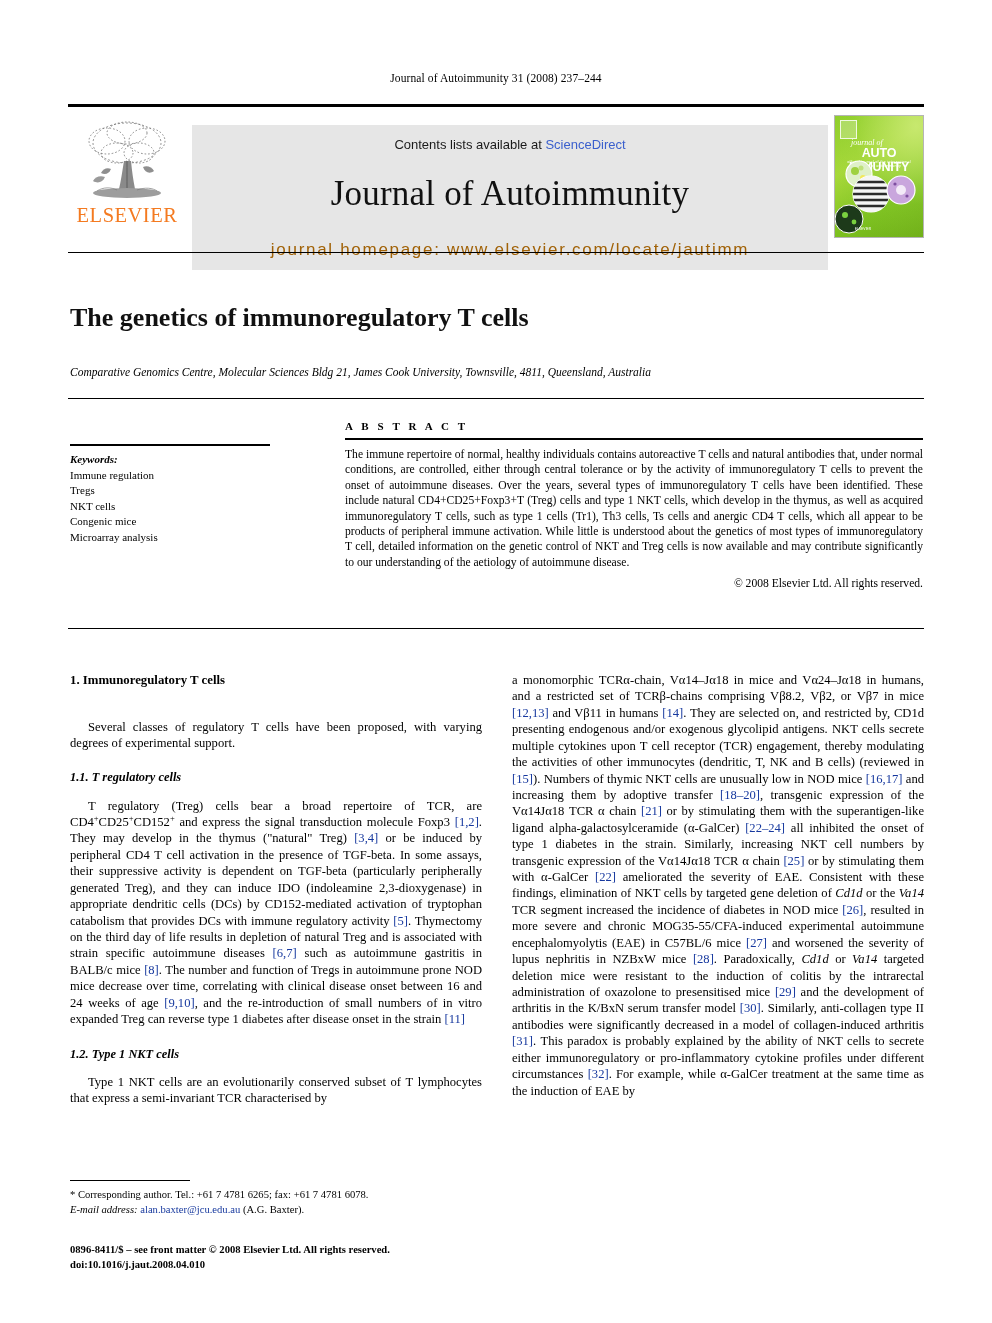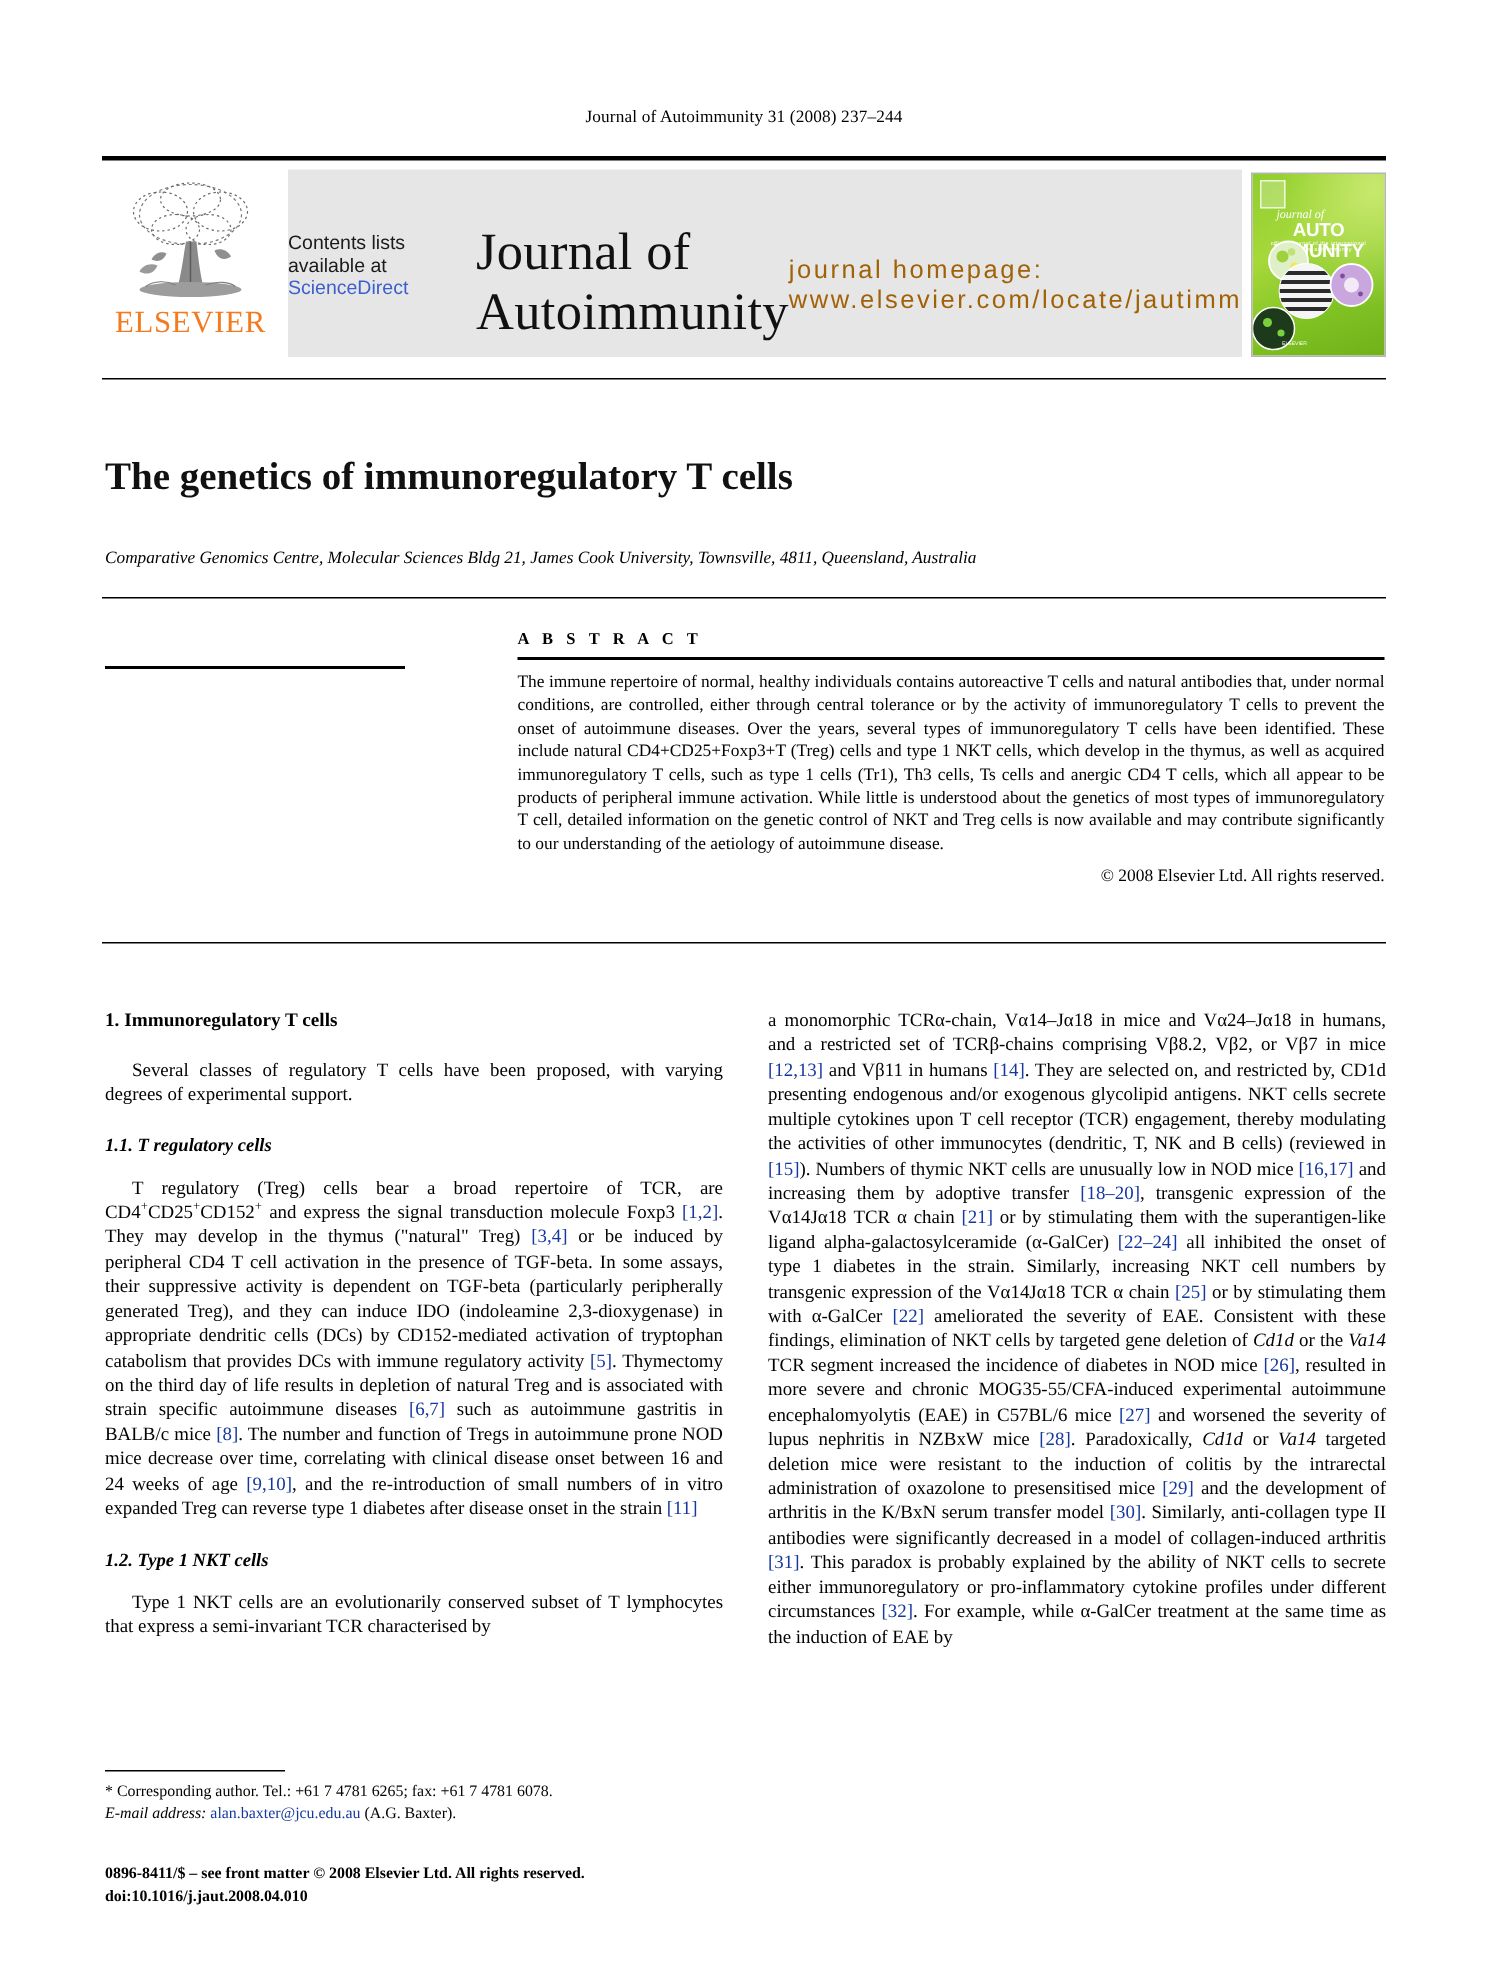--- a/index.html
+++ b/index.html
@@ -60,27 +60,28 @@
     color: #f47a20;
     font-size: 20.5px;
     letter-spacing: 0.5px;
     font-weight: 400;
     margin-top: 1px;
   }
   .masthead-center {
     flex: 1 1 auto;
     background: #e6e6e6;
     display: flex;
-    flex-direction: row;
+    flex-direction: column;
     align-items: center;
     justify-content: flex-start;
     padding: 12px 0 10px 0;
     margin-left: 6px;
     margin-right: 6px;
     position: relative;
+    margin-top: 12px;
   }
   .contents-line {
     font-family: "Liberation Sans", sans-serif;
     font-size: 13px;
     color: #1a1a1a;
   }
   .contents-line .sd {
     color: #3a5fcd;
   }
   .journal-title {
@@ -266,21 +267,21 @@
     font-size: 12.6px;
     line-height: 1.305;
     text-align: justify;
   }
   .col-left { left: 70px; }
   .col-right { left: 512px; }
 
   h2.sec {
     font-size: 12.8px;
     font-weight: bold;
-    margin: 0 0 16px 0;
+    margin: 0 0 30px 0;
     line-height: 1.3;
   }
   h3.subsec {
     font-size: 12.4px;
     font-weight: bold;
     font-style: italic;
     margin: 18px 0 12px 0;
     line-height: 1.3;
   }
   p.para {
@@ -404,20 +405,28 @@
     </div>
   </div>
 
   <div class="title-rule"></div>
   <h1 class="article-title">The genetics of immunoregulatory T cells</h1>
   <div class="affiliation">Comparative Genomics Centre, Molecular Sciences Bldg 21, James Cook University, Townsville, 4811, Queensland, Australia</div>
 
   <div class="abs-rule-top"></div>
 
   <div class="kw-rule"></div>
+  <div class="keywords">
+    <div class="kw-head">Keywords:</div>
+    <div>Immune regulation</div>
+    <div>Tregs</div>
+    <div>NKT cells</div>
+    <div>Congenic mice</div>
+    <div>Microarray analysis</div>
+  </div>
 
   <div class="abstract-col">
     <div class="abs-label">A B S T R A C T</div>
     <div class="abs-rule"></div>
     <div class="abs-body">The immune repertoire of normal, healthy individuals contains autoreactive T cells and natural antibodies that, under normal conditions, are controlled, either through central tolerance or by the activity of immunoregulatory T cells to prevent the onset of autoimmune diseases. Over the years, several types of immunoregulatory T cells have been identified. These include natural CD4+CD25+Foxp3+T (Treg) cells and type 1 NKT cells, which develop in the thymus, as well as acquired immunoregulatory T cells, such as type 1 cells (Tr1), Th3 cells, Ts cells and anergic CD4 T cells, which all appear to be products of peripheral immune activation. While little is understood about the genetics of most types of immunoregulatory T cell, detailed information on the genetic control of NKT and Treg cells is now available and may contribute significantly to our understanding of the aetiology of autoimmune disease.</div>
     <div class="abs-copyright">© 2008 Elsevier Ltd. All rights reserved.</div>
   </div>
 
   <div class="abs-rule-bottom"></div>
 

